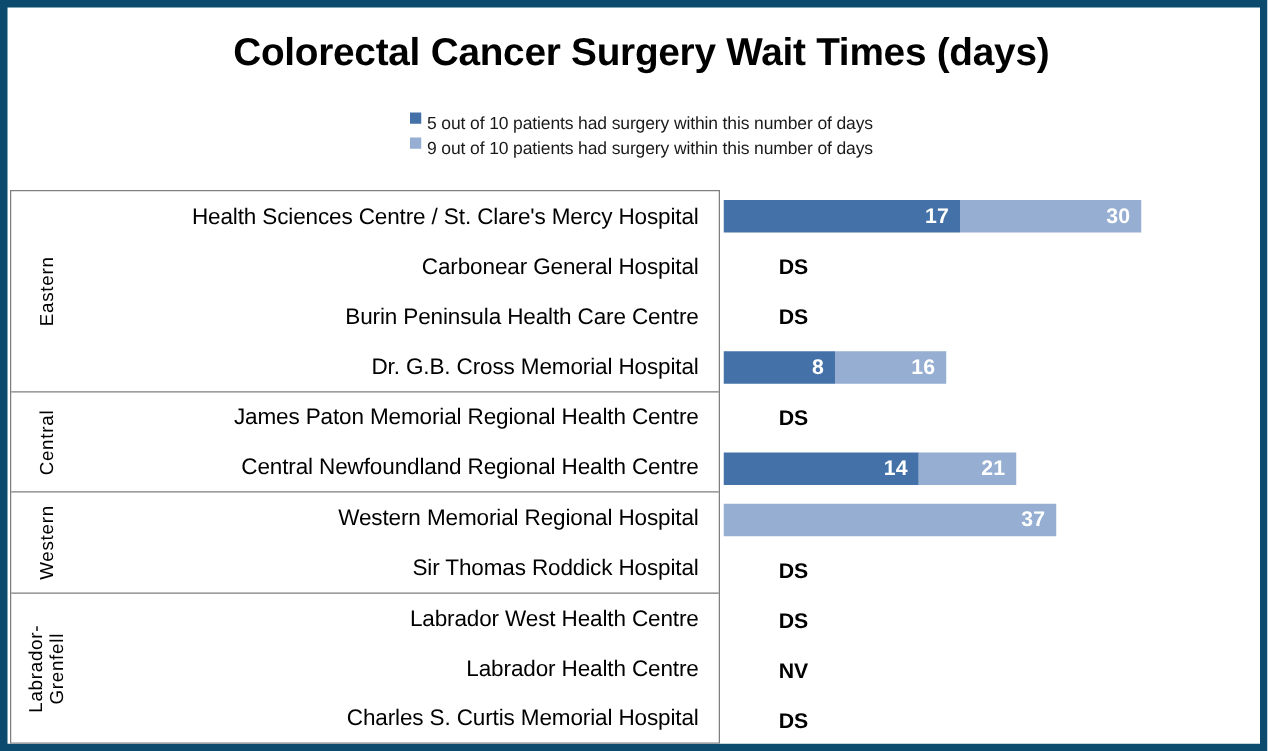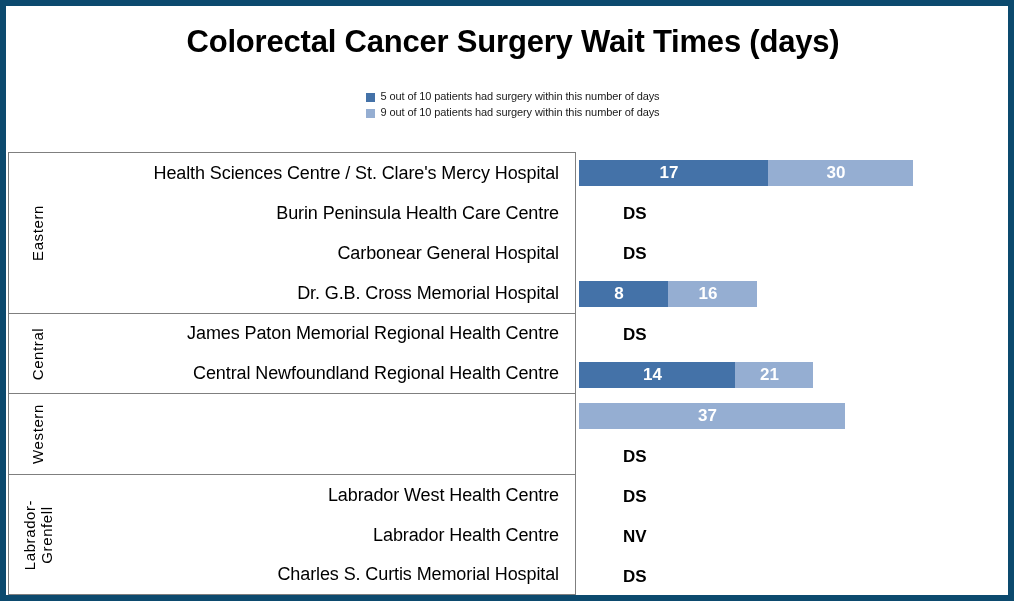--- a/index.html
+++ b/index.html
@@ -40,23 +40,23 @@
     left: 0;
     top: 84px;
     width: 1014px;
     display: flex;
     flex-direction: column;
     align-items: center;
     gap: 4px;
   }
   .legend-item {
     display: flex;
-    align-items: flex-end;
+    align-items: flex-start;
     gap: 5px;
-    font-size: 11px;
+    font-size: 14px;
     color: #1a1a1a;
     letter-spacing: -0.1px;
   }
   .legend-swatch {
     width: 9px;
     height: 9px;
     flex: 0 0 auto;
   }
 
   
@@ -140,21 +140,21 @@
     left: 3px;
     top: 7px;
     height: 26px;
     display: flex;
   }
   .seg {
     height: 26px;
     position: relative;
     display: flex;
     align-items: center;
-    justify-content: center;
+    justify-content: flex-end;
   }
   .seg-val {
     color: #ffffff;
     font-size: 17px;
     font-weight: bold;
     padding-right: 9px;
     letter-spacing: 0px;
   }
   .note {
     position: absolute;
@@ -190,39 +190,43 @@
   <div class="plot-wrap">
 
     <div class="label-table">
 
       <div class="group-block" style="height:161px">
         <div class="group-label-cell">
           <div class="group-label-rot">Eastern</div>
         </div>
         <div class="group-rows">
           <div class="row-label" style="height:41px">Health Sciences Centre / St. Clare's Mercy Hospital</div>
+          <div class="row-label">Carbonear General Hospital</div>
           <div class="row-label">Burin Peninsula Health Care Centre</div>
-          <div class="row-label">Carbonear General Hospital</div>
           <div class="row-label" style="height:40px">Dr. G.B. Cross Memorial Hospital</div>
         </div>
       </div>
 
       <div class="group-block" style="height:80px">
         <div class="group-label-cell">
           <div class="group-label-rot">Central</div>
         </div>
         <div class="group-rows">
           <div class="row-label">James Paton Memorial Regional Health Centre</div>
           <div class="row-label">Central Newfoundland Regional Health Centre</div>
         </div>
       </div>
 
       <div class="group-block" style="height:81px">
         <div class="group-label-cell">
           <div class="group-label-rot">Western</div>
+        </div>
+        <div class="group-rows">
+          <div class="row-label" style="height:41px">Western Memorial Regional Hospital</div>
+          <div class="row-label">Sir Thomas Roddick Hospital</div>
         </div>
       </div>
 
       <div class="group-block" style="height:119px">
         <div class="group-label-cell">
           <div class="group-label-rot" style="white-space:pre-line">Labrador-
 Grenfell</div>
         </div>
         <div class="group-rows">
           <div class="row-label">Labrador West Health Centre</div>

